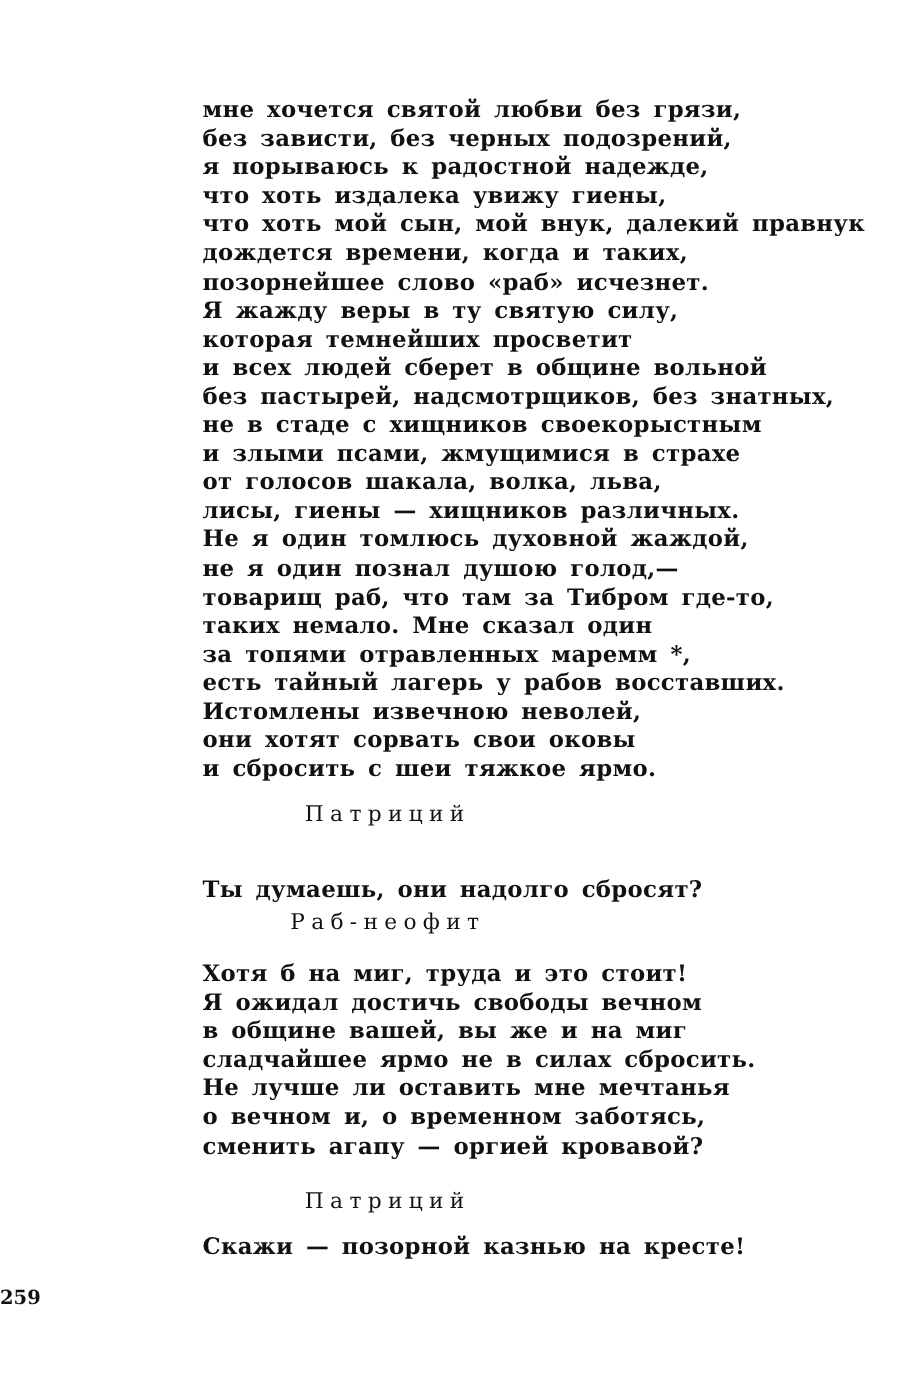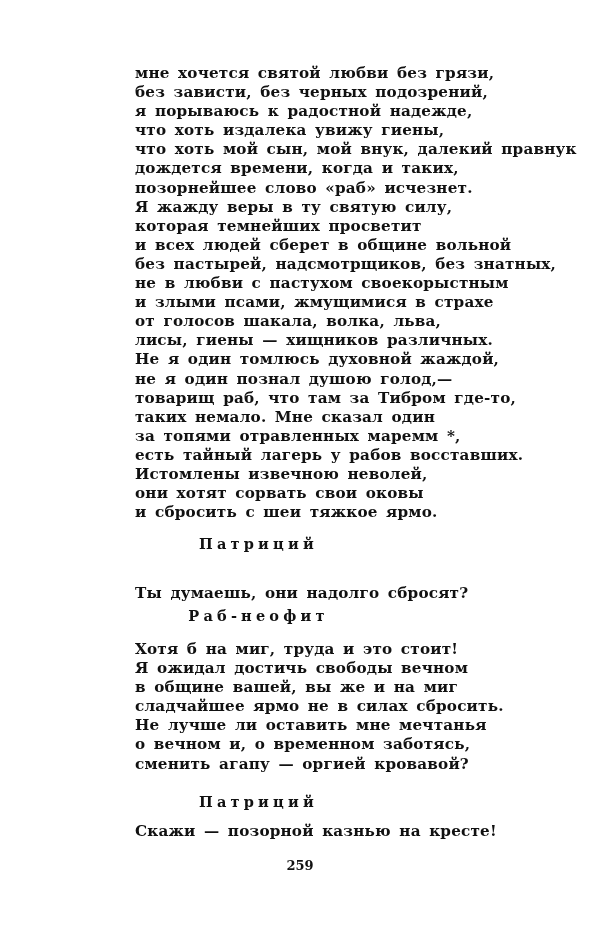--- a/index.html
+++ b/index.html
@@ -35,29 +35,28 @@
       font-weight: bold;
       letter-spacing: 0.2px;
       word-spacing: 3px;
     }
     .speaker {
       position: absolute;
       left: 0;
       width: 517px;
       text-align: center;
       font-size: 14.5px;
-      font-weight: bold;
+      font-weight: normal;
       letter-spacing: 4.2px;
       white-space: nowrap;
     }
     .page-number {
       position: absolute;
       left: 0;
       width: 600px;
-      text-align: center;
       font-size: 13px;
       font-weight: bold;
     }
   </style>
 </head>
 <body>
 
 <div class="page">
 
   <div class="block" style="top:64px;">
@@ -65,21 +64,21 @@
     <div class="line">без зависти, без черных подозрений,</div>
     <div class="line">я порываюсь к радостной надежде,</div>
     <div class="line">что хоть издалека увижу гиены,</div>
     <div class="line">что хоть мой сын, мой внук, далекий правнук</div>
     <div class="line">дождется времени, когда и таких,</div>
     <div class="line">позорнейшее слово «раб» исчезнет.</div>
     <div class="line">Я жажду веры в ту святую силу,</div>
     <div class="line">которая темнейших просветит</div>
     <div class="line">и всех людей сберет в общине вольной</div>
     <div class="line">без пастырей, надсмотрщиков, без знатных,</div>
-    <div class="line">не в любви с пастухом своекорыстным</div>
+    <div class="line">не в стаде с хищников своекорыстным</div>
     <div class="line">и злыми псами, жмущимися в страхе</div>
     <div class="line">от голосов шакала, волка, льва,</div>
     <div class="line">лисы, гиены — хищников различных.</div>
     <div class="line">Не я один томлюсь духовной жаждой,</div>
     <div class="line">не я один познал душою голод,—</div>
     <div class="line">товарищ раб, что там за Тибром где-то,</div>
     <div class="line">таких немало. Мне сказал один</div>
     <div class="line">за топями отравленных маремм *,</div>
     <div class="line">есть тайный лагерь у рабов восставших.</div>
     <div class="line">Истомлены извечною неволей,</div>

